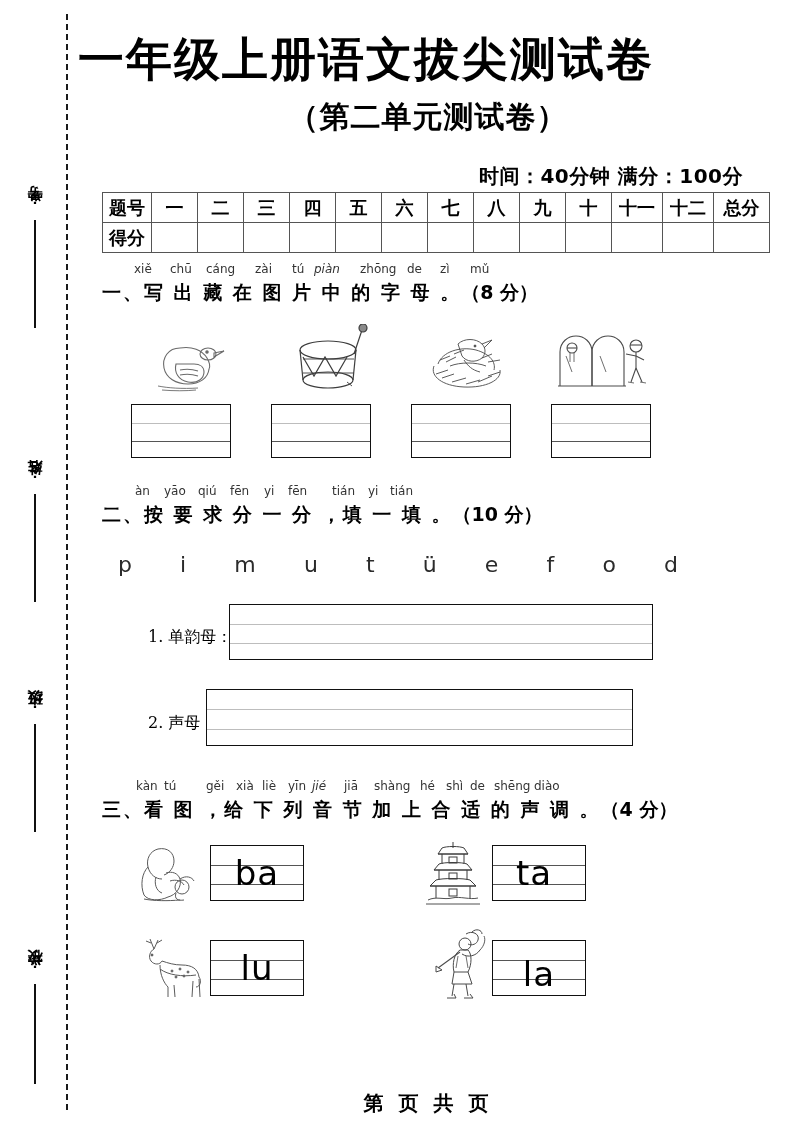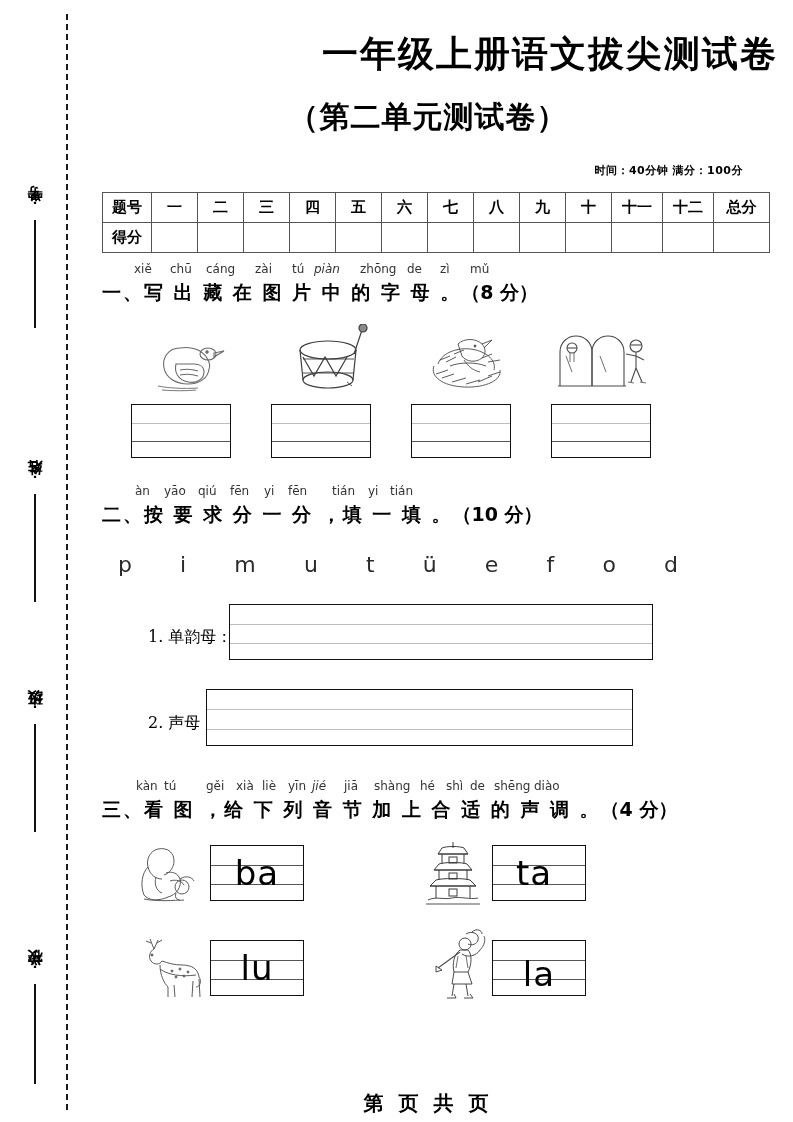--- a/index.html
+++ b/index.html
@@ -27,46 +27,46 @@
     font-family:"DejaVu Sans",sans-serif;
     font-size:15px;font-weight:700;letter-spacing:1px;
     white-space:nowrap;line-height:1;
   }
   .seal-line{
     width:0;border-left:2px solid #111;margin-top:6px;
   }
 
   
   .title-main{
-    position:absolute;left:78px;top:34px;width:700px;text-align:right;
-    font-family:"DejaVu Sans",sans-serif;
-    font-size:36px;font-weight:700;letter-spacing:2px;line-height:1.1;
+    position:absolute;left:78px;top:34px;width:700px;text-align:left;
+    font-family:"DejaVu Sans",sans-serif;
+    font-size:46px;font-weight:700;letter-spacing:2px;line-height:1.1;
   }
   .title-sub{
     position:absolute;left:78px;top:100px;width:700px;text-align:center;
     font-family:"DejaVu Sans",sans-serif;
     font-size:30px;font-weight:700;letter-spacing:1px;line-height:1.1;
   }
   .meta-line{
     position:absolute;right:50px;top:163px;
     font-family:"DejaVu Sans",sans-serif;
-    font-size:11px;font-weight:700;letter-spacing:.5px;
+    font-size:20px;font-weight:700;letter-spacing:.5px;
   }
 
   
   .score-table{
     position:absolute;left:102px;top:192px;
     border-collapse:collapse;
   }
   .score-table td{
     border:1px solid #555;
     height:29px;
     text-align:center;vertical-align:middle;
     font-family:"DejaVu Sans",sans-serif;
-    font-size:15px;font-weight:700;
+    font-size:18px;font-weight:700;
     padding:0;
   }
   .score-table td.lbl{width:48px;}
   .score-table td.num{width:45px;}
   .score-table td.wide{width:50px;}
   .score-table td.total{width:55px;}
 
   
   .q-block{position:absolute;left:102px;}
   .q-pinyin{

